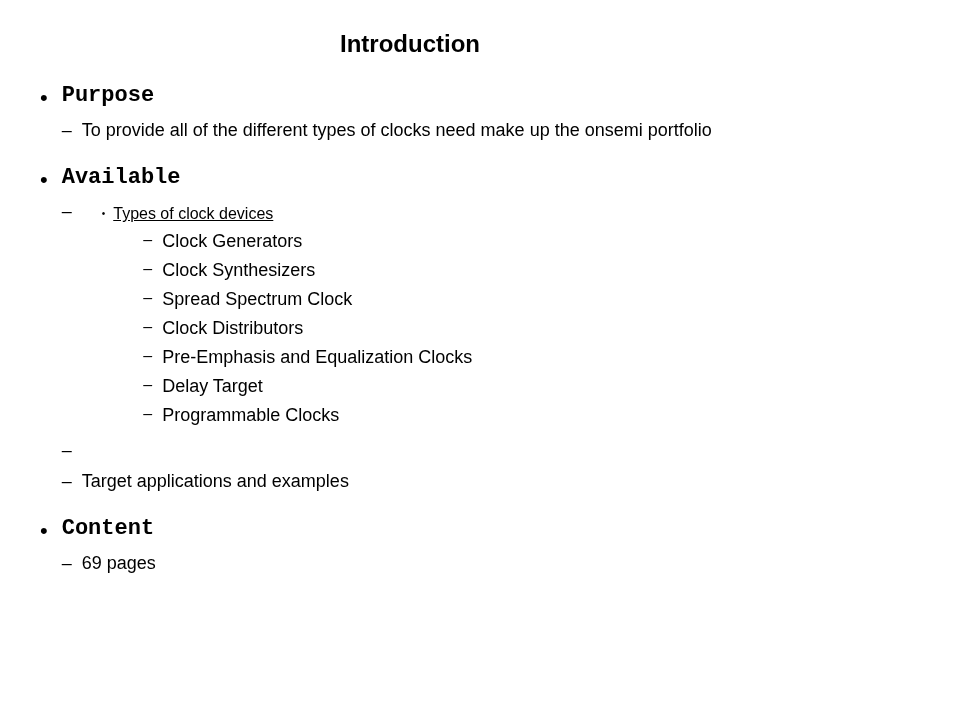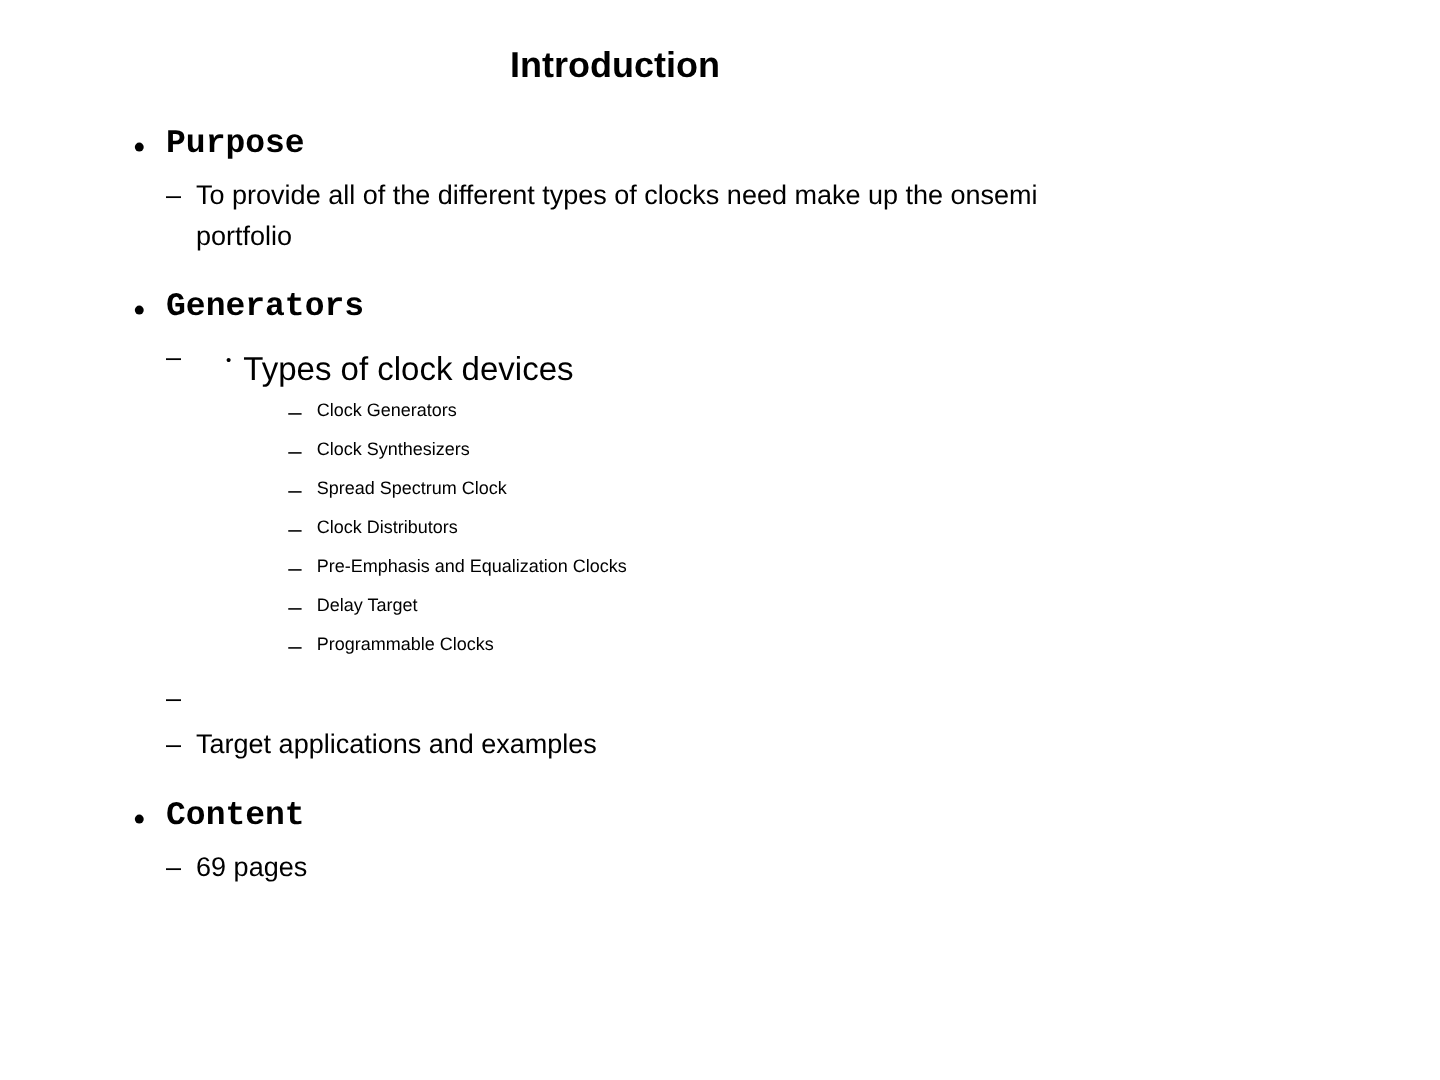--- a/index.html
+++ b/index.html
@@ -14,21 +14,21 @@
       background: #ffffff;
       font-family: Arial, sans-serif;
       font-size: 18px;
       color: #000000;
       overflow: hidden;
     }
 
     .page {
       width: 820px;
       height: 720px;
-      padding: 30px 89px;
+      padding: 30px 40px;
       display: flex;
       flex-direction: column;
     }
 
     .title {
       text-align: center;
       font-size: 24px;
       font-weight: bold;
       margin-bottom: 24px;
     }
@@ -96,22 +96,23 @@
     }
 
     .l3-bullet {
       font-size: 10px;
       margin-right: 8px;
       margin-top: 6px;
       flex-shrink: 0;
     }
 
     .l3-text {
-      font-size: 22px;
-      line-height: 1.5;
+      font-size: 16px;
+      line-height: 1.5;
+      text-decoration: underline;
     }
 
     
     .l4-list {
       margin-top: 2px;
       margin-left: 30px;
     }
 
     .l4-item {
       display: flex;
@@ -120,21 +121,21 @@
     }
 
     .l4-dash {
       margin-right: 10px;
       flex-shrink: 0;
       font-size: 16px;
       line-height: 1.5;
     }
 
     .l4-text {
-      font-size: 12px;
+      font-size: 18px;
       line-height: 1.5;
     }
   </style>
 </head>
 <body>
 
 <div class="page">
   <div class="title">Introduction</div>
 
   <div class="content-area">
@@ -148,21 +149,21 @@
             <span class="l2-dash">–</span>
             <span class="l2-text">To provide all of the different types of clocks need make up the onsemi portfolio</span>
           </div>
         </div>
       </div>
     </div>
 
     <div class="l1-item">
       <span class="l1-bullet">•</span>
       <div>
-        <div class="l1-label">Generators</div>
+        <div class="l1-label">Available</div>
         <div class="l2-list">
 
           <div class="l2-item">
             <span class="l2-dash">–</span>
             <div>
               
               <div class="l3-list">
                 <div class="l3-item">
                   <span class="l3-bullet">•</span>
                   <div>

